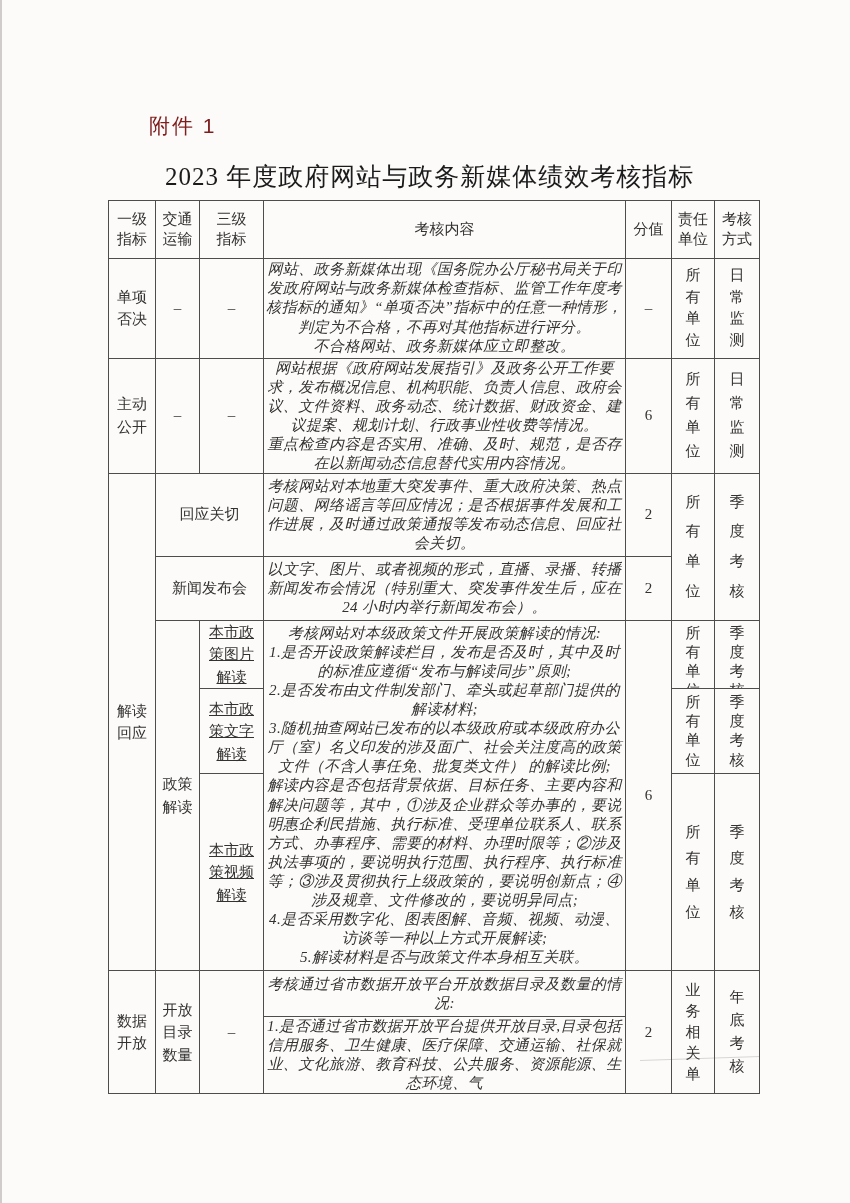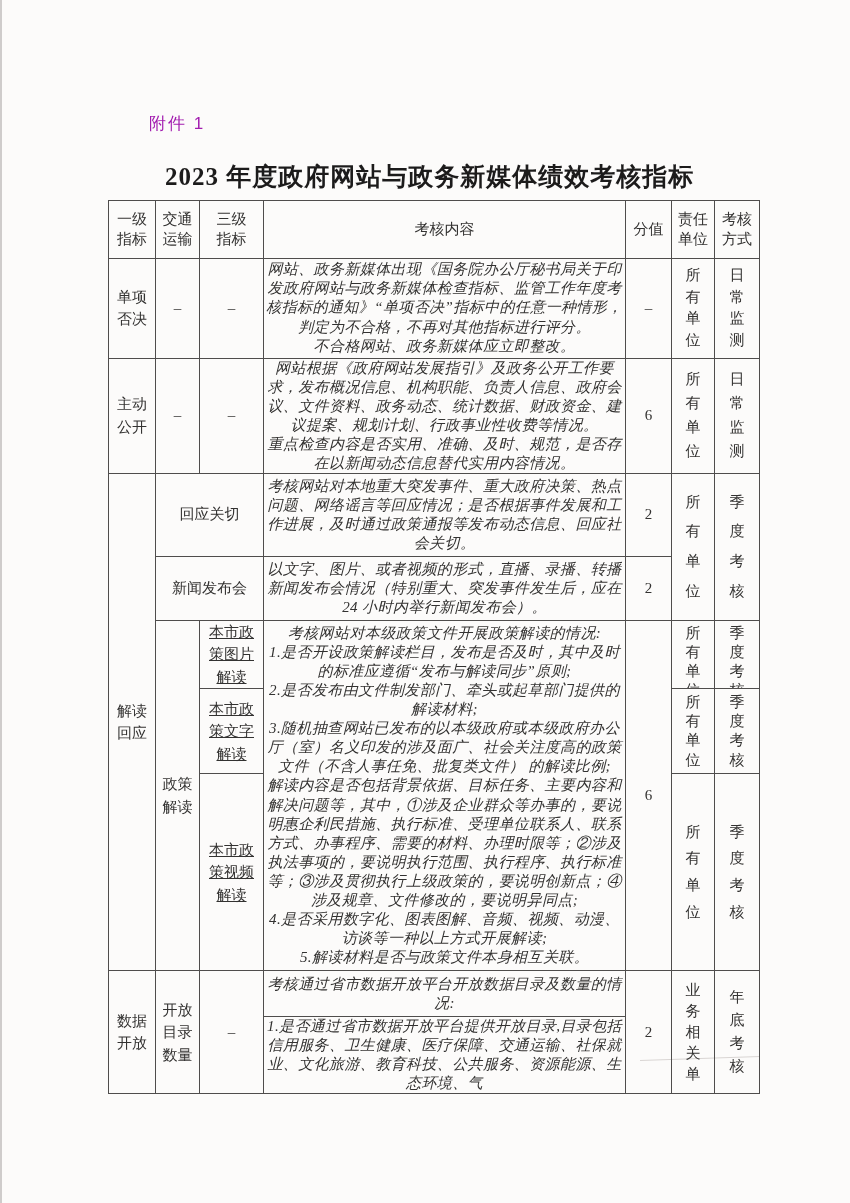--- a/index.html
+++ b/index.html
@@ -12,26 +12,26 @@
     position:relative;width:850px;height:1203px;overflow:hidden;
     background:#fcfbfa;
     color:#2e2d2d;
   }
   .edge-line{
     position:absolute;left:0;top:0;width:2px;height:100%;
     background:#cfcccb;
   }
   .attachment{
     position:absolute;left:149px;top:112px;
-    font-size:17px;letter-spacing:2px;color:#a21caf;
+    font-size:21px;letter-spacing:2px;color:#7f1d1d;
     font-family:"Liberation Sans","DejaVu Sans",sans-serif;
   }
   .doc-title{
     position:absolute;left:104px;top:160px;width:651px;
-    text-align:center;font-size:25px;font-weight:bold;color:#1c1b1b;
+    text-align:center;font-size:25px;font-weight:normal;color:#1c1b1b;
     letter-spacing:1px;white-space:nowrap;
   }
   table.assess{
     position:absolute;left:108px;top:200px;width:651px;
     border-collapse:collapse;table-layout:fixed;
     font-size:15px;color:#333231;
   }
   table.assess td,table.assess th{
     border:1px solid #4f4d4c;
     padding:0;

